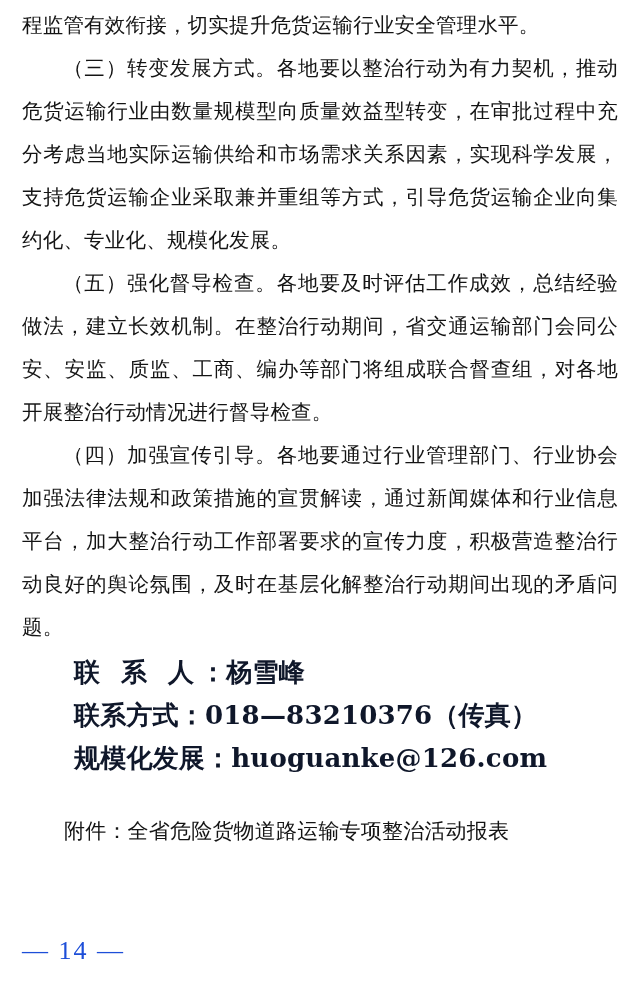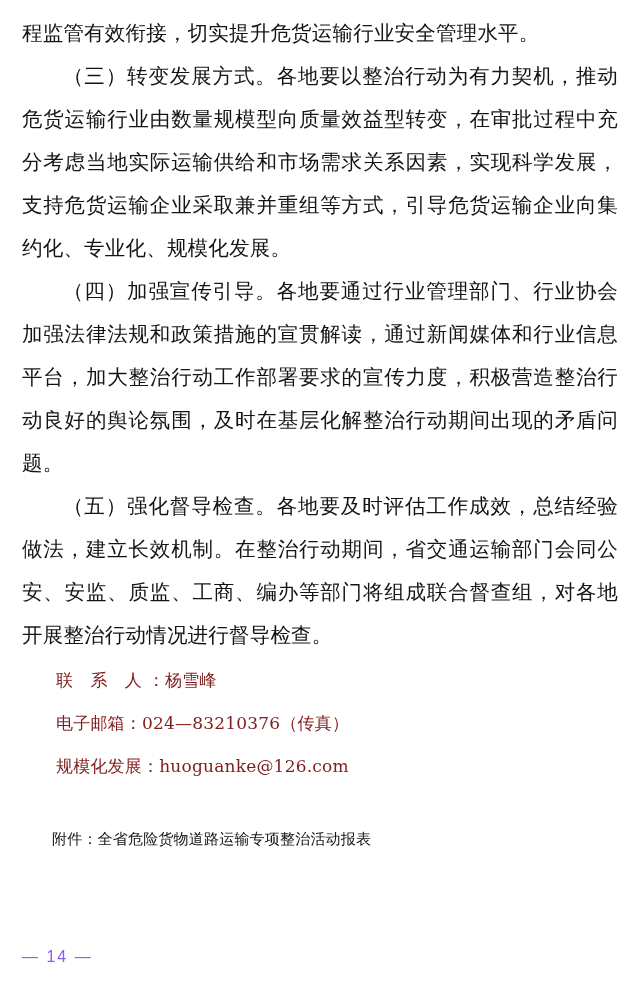--- a/index.html
+++ b/index.html
@@ -17,98 +17,99 @@
   .page {
     position: relative;
     width: 640px;
     height: 982px;
     box-sizing: border-box;
     padding: 0 22px;
     background: #fff;
     overflow: hidden;
   }
   .doc-body {
-    padding-top: 12px;
+    padding-top: 4px;
   }
   p.para {
     margin: 0 0 0 0;
     font-size: 20.5px;
     line-height: 43px;
     text-align: justify;
     text-justify: inter-ideograph;
     letter-spacing: 0.2px;
     color: #141414;
     white-space: pre-wrap;
   }
   p.para.indent {
     text-indent: 2em;
   }
   .contact-block {
     margin-top: 2px;
   }
   p.contact-line {
     margin: 0;
-    font-size: 17px;
+    font-size: 26px;
     line-height: 43px;
     text-indent: 2em;
-    color: #7f1d1d;
+    color: #0f172a;
     letter-spacing: 0.2px;
+    font-weight: bold;
   }
   p.contact-line .spaced {
     letter-spacing: 6px;
   }
   .mono-val {
     font-family: "DejaVu Serif", "Liberation Serif", serif;
   }
   .attachment {
     margin-top: 30px;
   }
   p.attachment-line {
     margin: 0;
-    font-size: 15px;
+    font-size: 21px;
     line-height: 43px;
     text-indent: 2em;
     color: #141414;
     letter-spacing: 0.2px;
   }
   .footer {
     position: absolute;
     left: 0;
     right: 0;
     bottom: 16px;
     text-align: left;
     padding-left: 22px;
   }
   .page-number {
-    font-size: 16px;
-    color: #8b5cf6;
+    font-size: 26px;
+    color: #1d4ed8;
     letter-spacing: 2px;
-    font-family: Liberation Sans, sans-serif;
+    font-family: Liberation Serif, serif;
   }
 </style>
 </head>
 <body>
 
 <div class="page">
 
   <div class="doc-body">
 
     <p class="para">程监管有效衔接，切实提升危货运输行业安全管理水平。</p>
 
     <p class="para indent">（三）转变发展方式。各地要以整治行动为有力契机，推动危货运输行业由数量规模型向质量效益型转变，在审批过程中充分考虑当地实际运输供给和市场需求关系因素，实现科学发展，支持危货运输企业采取兼并重组等方式，引导危货运输企业向集约化、专业化、规模化发展。</p>
 
+    <p class="para indent">（五）强化督导检查。各地要及时评估工作成效，总结经验做法，建立长效机制。在整治行动期间，省交通运输部门会同公安、安监、质监、工商、编办等部门将组成联合督查组，对各地开展整治行动情况进行督导检查。</p>
+
     <p class="para indent">（四）加强宣传引导。各地要通过行业管理部门、行业协会加强法律法规和政策措施的宣贯解读，通过新闻媒体和行业信息平台，加大整治行动工作部署要求的宣传力度，积极营造整治行动良好的舆论氛围，及时在基层化解整治行动期间出现的矛盾问题。</p>
-
-    <p class="para indent">（五）强化督导检查。各地要及时评估工作成效，总结经验做法，建立长效机制。在整治行动期间，省交通运输部门会同公安、安监、质监、工商、编办等部门将组成联合督查组，对各地开展整治行动情况进行督导检查。</p>
 
 
     <div class="contact-block">
       <p class="contact-line"><span class="spaced">联 系 人</span><span>：</span><span>杨雪峰</span></p>
 
-      <p class="contact-line"><span>电子邮箱</span><span>：</span><span class="mono-val">024—83210376（传真）</span></p>
+      <p class="contact-line"><span>联系方式</span><span>：</span><span class="mono-val">018—83210376（传真）</span></p>
 
       <p class="contact-line"><span>规模化发展</span><span>：</span><span class="mono-val">huoguanke@126.com</span></p>
     </div>
 
     <div class="attachment">
       <p class="attachment-line"><span>附件</span><span>：</span><span>全省危险货物道路运输专项整治活动报表</span></p>
     </div>
 
   </div>
 

